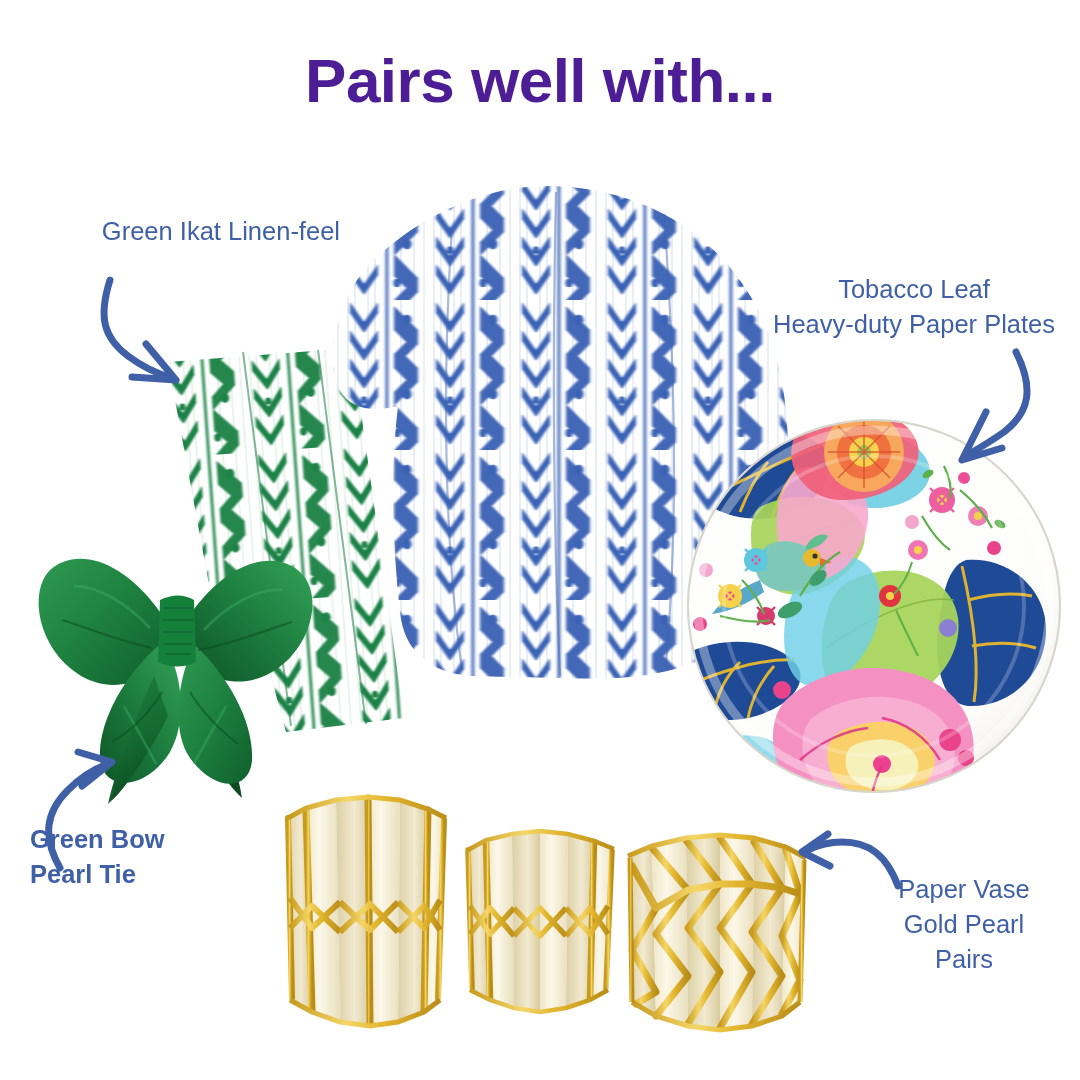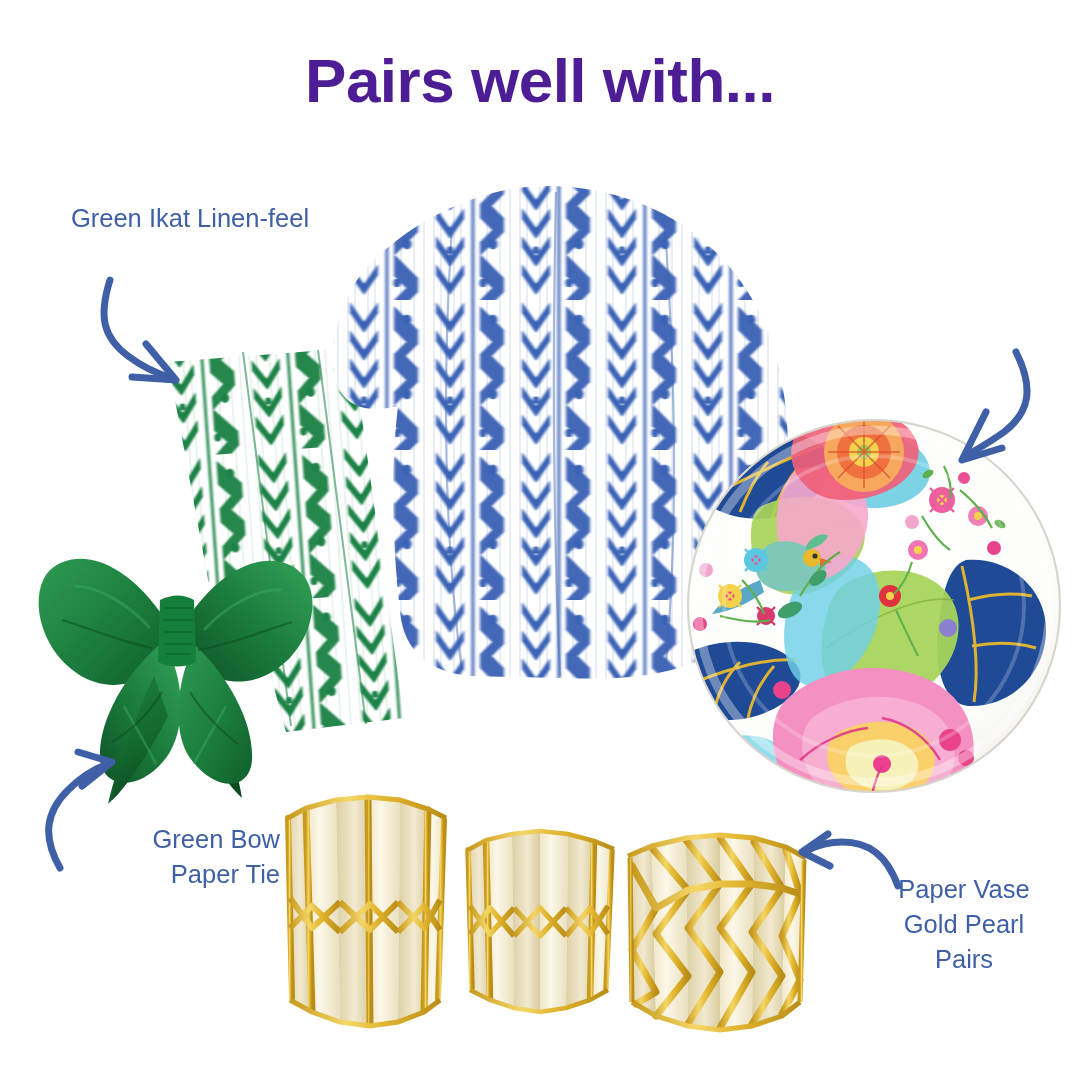--- a/index.html
+++ b/index.html
@@ -13,23 +13,23 @@
   
   .title{
     position:absolute;left:0;top:48px;width:1080px;text-align:center;
     font-size:62px;font-weight:bold;color:#4c1d95;letter-spacing:-0.5px;
     line-height:1.05;
   }
 
   
   .callout{position:absolute;color:#3F5FA6;font-size:25.5px;line-height:1.38;}
   .callout div{white-space:nowrap;}
-  .c-napkins{left:40px;top:201px;width:300px;text-align:center;}
+  .c-napkins{left:40px;top:214px;width:300px;text-align:right;}
   .c-plates{left:748px;top:272px;width:332px;text-align:center;}
-  .c-bow{left:30px;top:822px;width:250px;text-align:right;}
+  .c-bow{left:30px;top:822px;width:250px;text-align:left;font-weight:bold;}
   .c-wraps{left:858px;top:872px;width:212px;text-align:center;}
 
   
   .layer{position:absolute;left:0;top:0;width:1080px;height:1080px;}
   .layer.arrows{pointer-events:none;}
 </style>
 </head>
 <body>
 
 <div id="stage">
@@ -548,24 +548,28 @@
         <path d="M898 886 C 886 854, 868 842, 842 842 C 826 842, 816 846, 808 850"></path>
         <path d="M828 834 L802 852 L830 866"></path>
       </g>
     </g>
   </svg>
 
   <div class="callout c-napkins">
     <div>Green Ikat Linen-feel</div>
   </div>
 
+  <div class="callout c-plates">
+    <div>Tobacco Leaf</div>
+    <div>Heavy-duty Paper Plates</div>
+  </div>
 
   <div class="callout c-bow">
     <div>Green Bow</div>
-    <div>Paper Tie</div>
+    <div>Pearl Tie</div>
   </div>
 
   <div class="callout c-wraps">
     <div>Paper Vase</div>
     <div>Gold Pearl</div>
     <div>Pairs</div>
   </div>
 
 </div>
 

